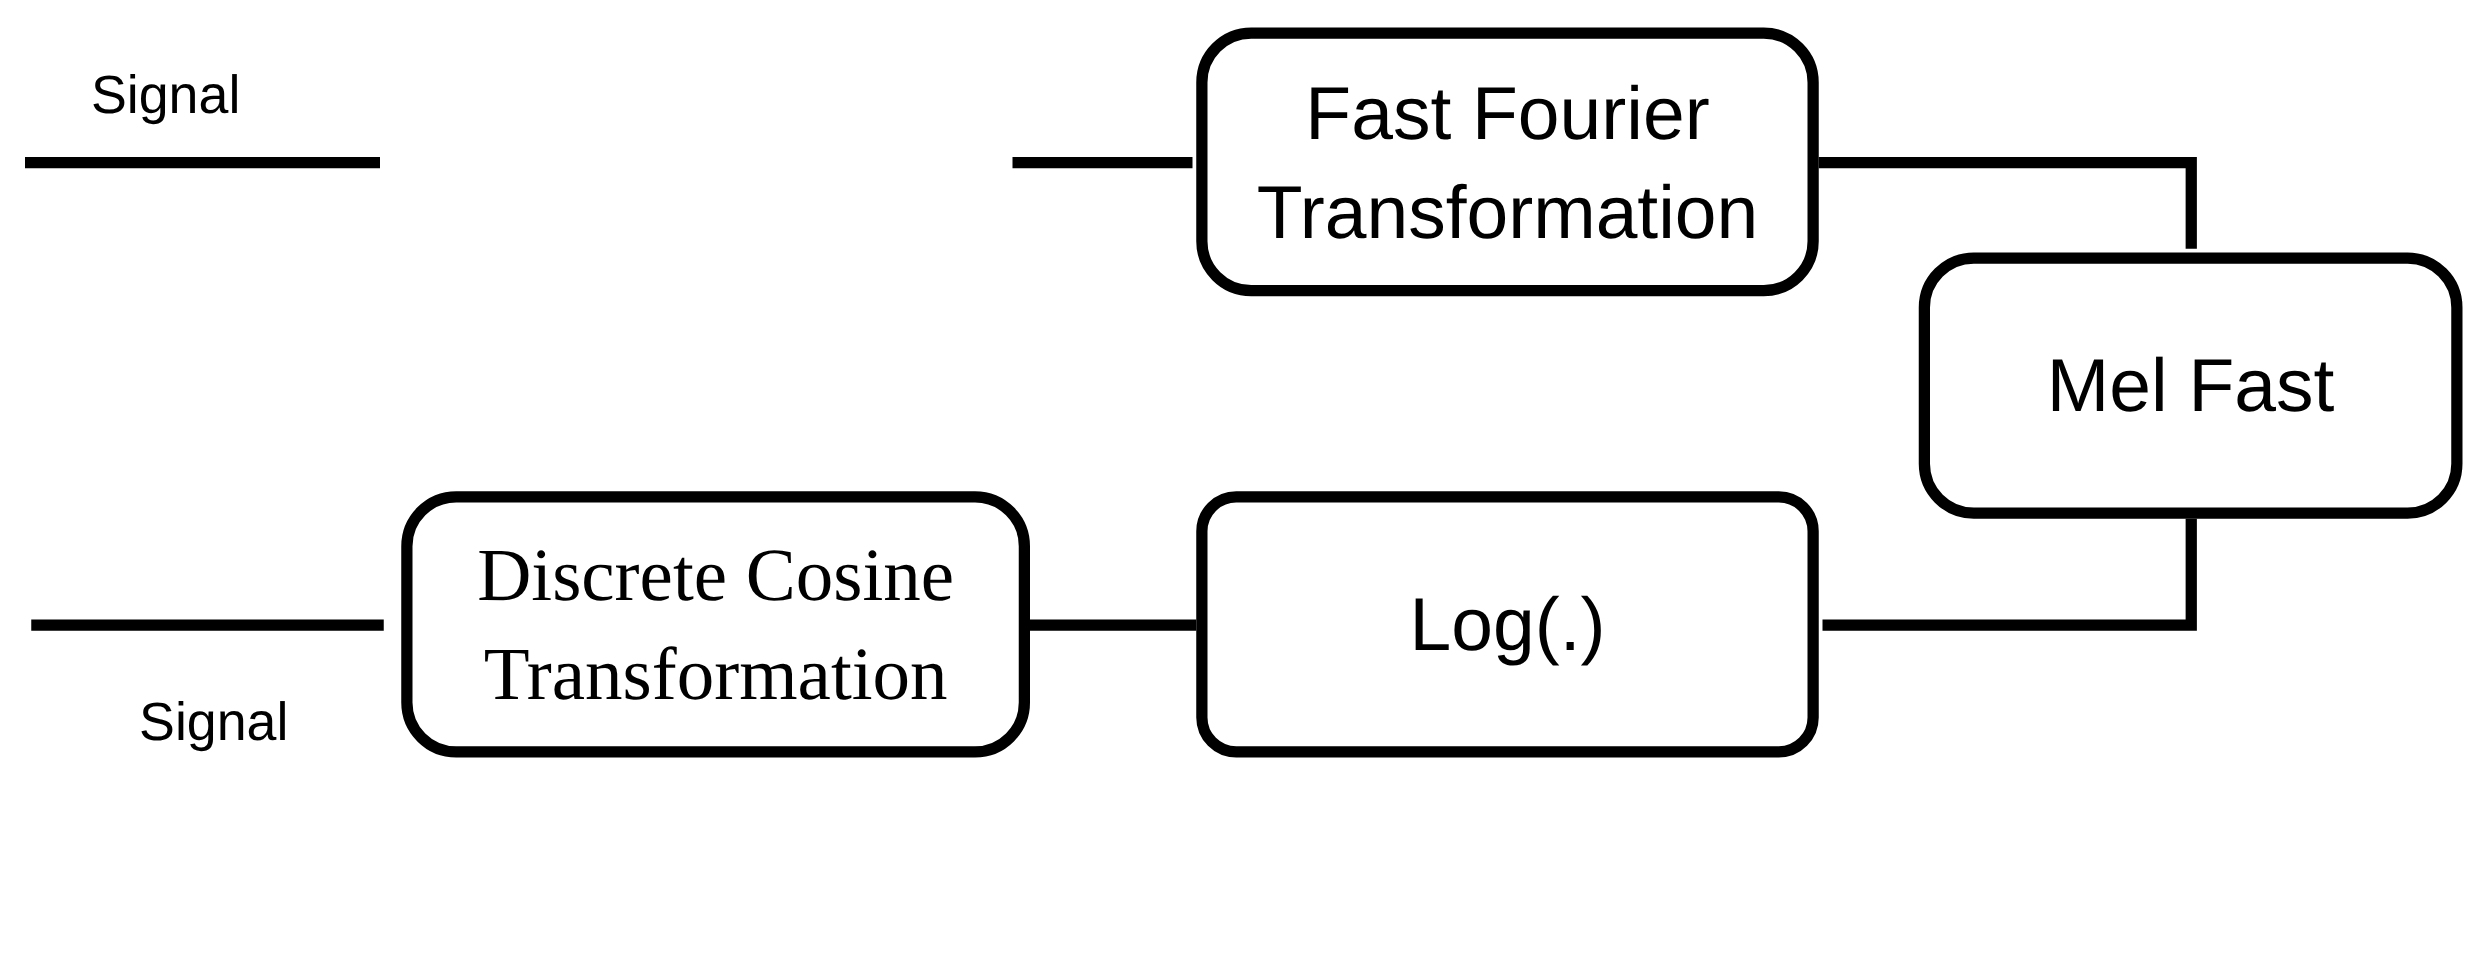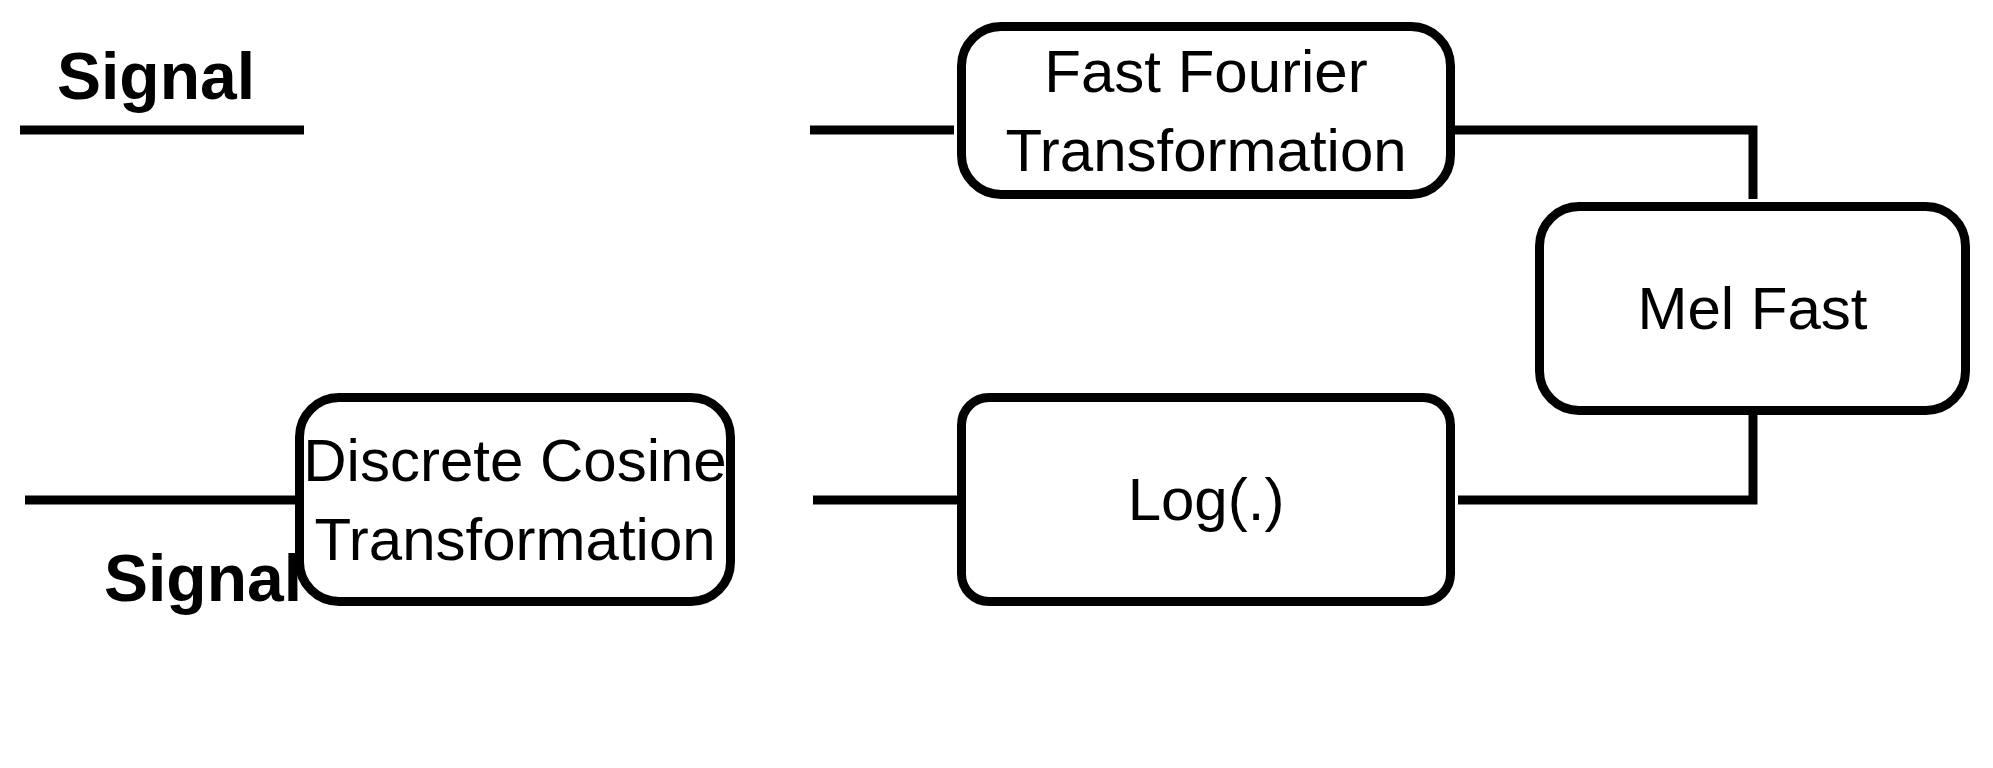--- a/index.html
+++ b/index.html
@@ -37,31 +37,30 @@
     display: flex;
     flex-direction: column;
     align-items: center;
     justify-content: center;
     text-align: center;
     font-size: 60px;
     line-height: 79px;
     white-space: nowrap;
   }
   .node-preprocessing { left: 307px; top: 22px;  width: 503px; height: 215px; }
-  .node-fft           { left: 957px; top: 22px;  width: 498px; height: 177px; }
+  .node-fft           { left: 957px; top: 22px;  width: 498px; height: 215px; }
   .node-mel           { left: 1535px; top: 202px; width: 435px; height: 213px; }
   .node-log           { left: 957px; top: 393px; width: 498px; height: 213px; border-radius: 32px; }
-  .node-dct           { left: 295px; top: 393px; width: 440px; height: 213px; }
+  .node-dct           { left: 321px; top: 393px; width: 503px; height: 213px; font-family: Liberation Serif, serif; }
   .float-label {
     position: absolute;
-    text-align: right;
-    font-size: 66px;
+    text-align: center;
+    font-size: 43px;
     line-height: 76px;
     white-space: nowrap;
-    font-weight: bold;
   }
   .label-signal { left: 10px; top: 38px;  width: 245px; }
   .label-mfcc   { left: 40px; top: 540px; width: 262px; }
 </style>
 </head>
 <body>
 
 <div class="stage">
 
   <svg class="arrow-layer" viewBox="0 0 1993 768" xmlns="http://www.w3.org/2000/svg">

